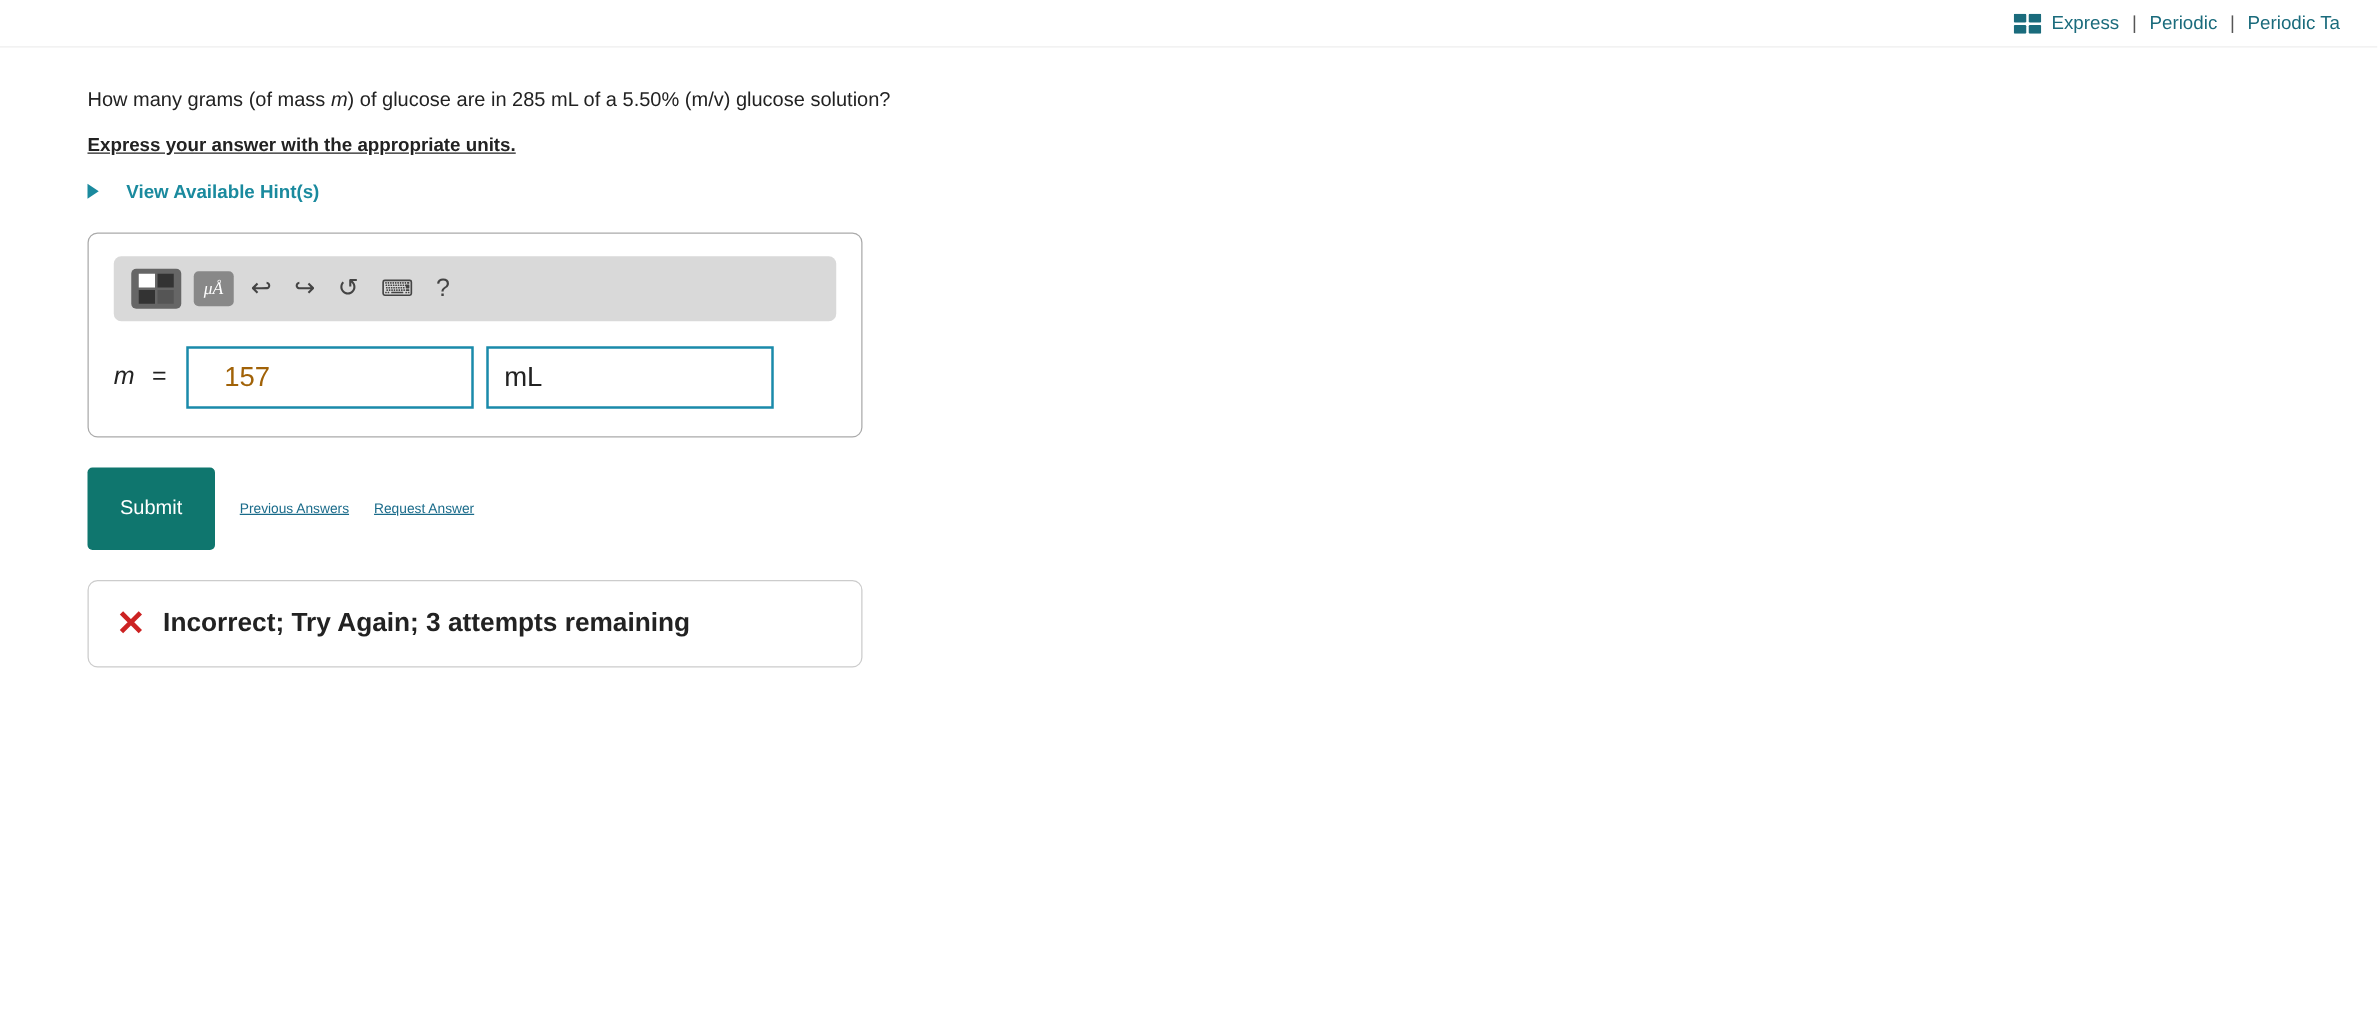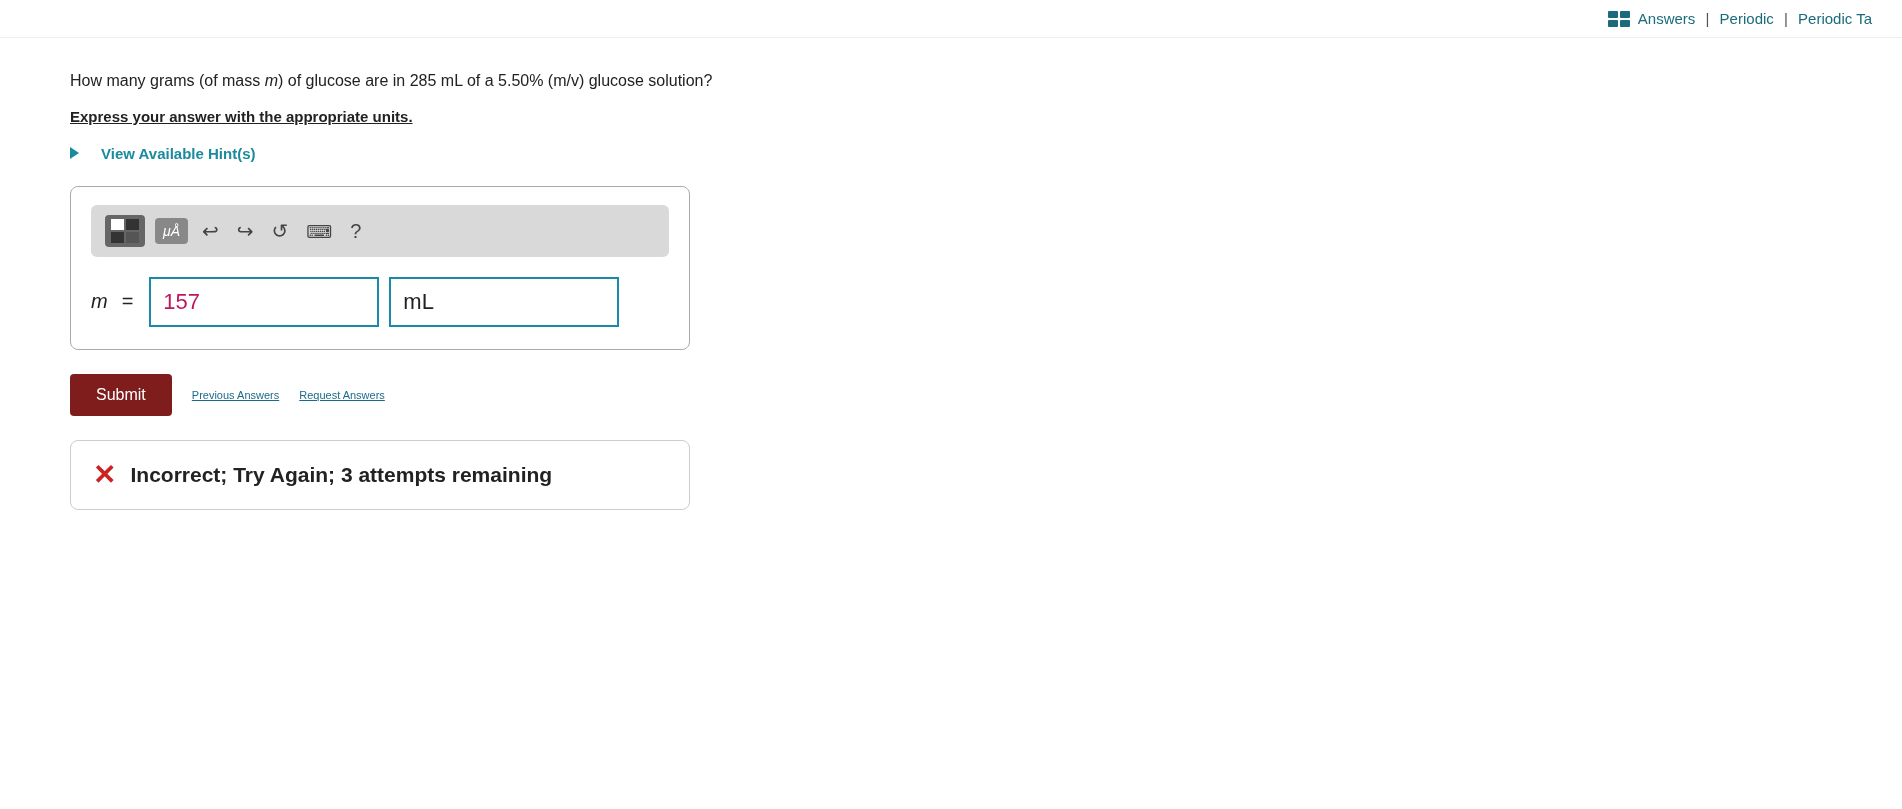--- a/index.html
+++ b/index.html
@@ -155,24 +155,24 @@
 
     .equals-sign {
       font-size: 20px;
       color: #222;
       margin-right: 6px;
     }
 
     .value-input {
       border: 2px solid #1a8aaa;
       outline: none;
-      padding: 10px 12px;
+      padding: 10px 28px;
       font-size: 22px;
       width: 230px;
-      color: #be185d;
+      color: #a16207;
       font-family: Arial, sans-serif;
     }
 
     .unit-input {
       border: 2px solid #1a8aaa;
       outline: none;
       padding: 10px 12px;
       font-size: 22px;
       width: 230px;
       color: #222;
@@ -180,25 +180,25 @@
     }
 
     .actions-row {
       display: flex;
       align-items: center;
       gap: 20px;
       margin-bottom: 24px;
     }
 
     .submit-btn {
-      background: #7f1d1d;
+      background: #0f766e;
       color: #fff;
       border: none;
       border-radius: 4px;
-      padding: 12px 26px;
+      padding: 24px 26px;
       font-size: 16px;
       cursor: pointer;
       font-weight: normal;
     }
 
     .action-link {
       color: #1a6b8a;
       font-size: 11px;
       font-weight: normal;
       text-decoration: underline;
@@ -247,21 +247,21 @@
 <div class="top-bar">
   <span style="display:inline-flex; align-items:center; margin-right:8px;">
     <svg width="22" height="16" viewBox="0 0 22 16" fill="#1a6b7c">
       <rect x="0" y="0" width="10" height="7" rx="1"></rect>
       <rect x="12" y="0" width="10" height="7" rx="1"></rect>
       <rect x="0" y="9" width="10" height="7" rx="1"></rect>
       <rect x="12" y="9" width="10" height="7" rx="1"></rect>
     </svg>
   </span>
   <span class="top-bar-links">
-    <a href="#" style="color:#1a6b7c; text-decoration:none;">Answers</a>
+    <a href="#" style="color:#1a6b7c; text-decoration:none;">Express</a>
     <span> | </span>
     <a href="#" style="color:#1a6b7c; text-decoration:none;">Periodic</a>
     <span> | </span>
     <a href="#" style="color:#1a6b7c; text-decoration:none;">Periodic Ta</a>
   </span>
 </div>
 
 <div class="main-content">
 
   <p class="question-text">
@@ -283,21 +283,21 @@
       <button class="toolbar-btn" title="Templates">
         <div class="grid-icon">
           <div></div>
             <div></div>
             <div></div>
             <div></div>
         </div>
       </button>
 
       <button class="toolbar-btn-gray">
-        <span style="font-style:italic; font-size:14px;">μÅ</span>
+        <span style="font-style:italic; font-size:14px;font-family:Liberation Serif, serif;">μÅ</span>
       </button>
 
       <button class="toolbar-icon-btn">↩</button>
       <button class="toolbar-icon-btn">↪</button>
       <button class="toolbar-icon-btn">↺</button>
       <button class="toolbar-icon-btn">
         <span class="keyboard-icon">⌨</span>
       </button>
       <button class="toolbar-icon-btn">?</button>
     </div>
@@ -309,21 +309,21 @@
       <input type="text" class="unit-input" value="mL" style="">
     </div>
 
   </div>
 
   <br>
 
   <div class="actions-row">
     <button class="submit-btn">Submit</button>
     <button class="action-link">Previous Answers</button>
-    <button class="action-link">Request Answers</button>
+    <button class="action-link">Request Answer</button>
   </div>
 
   <div class="result-box">
     <div class="result-row">
       <span class="x-icon">✕</span>
       <span class="result-text">Incorrect; Try Again; 3 attempts remaining</span>
     </div>
   </div>
 
 </div>

